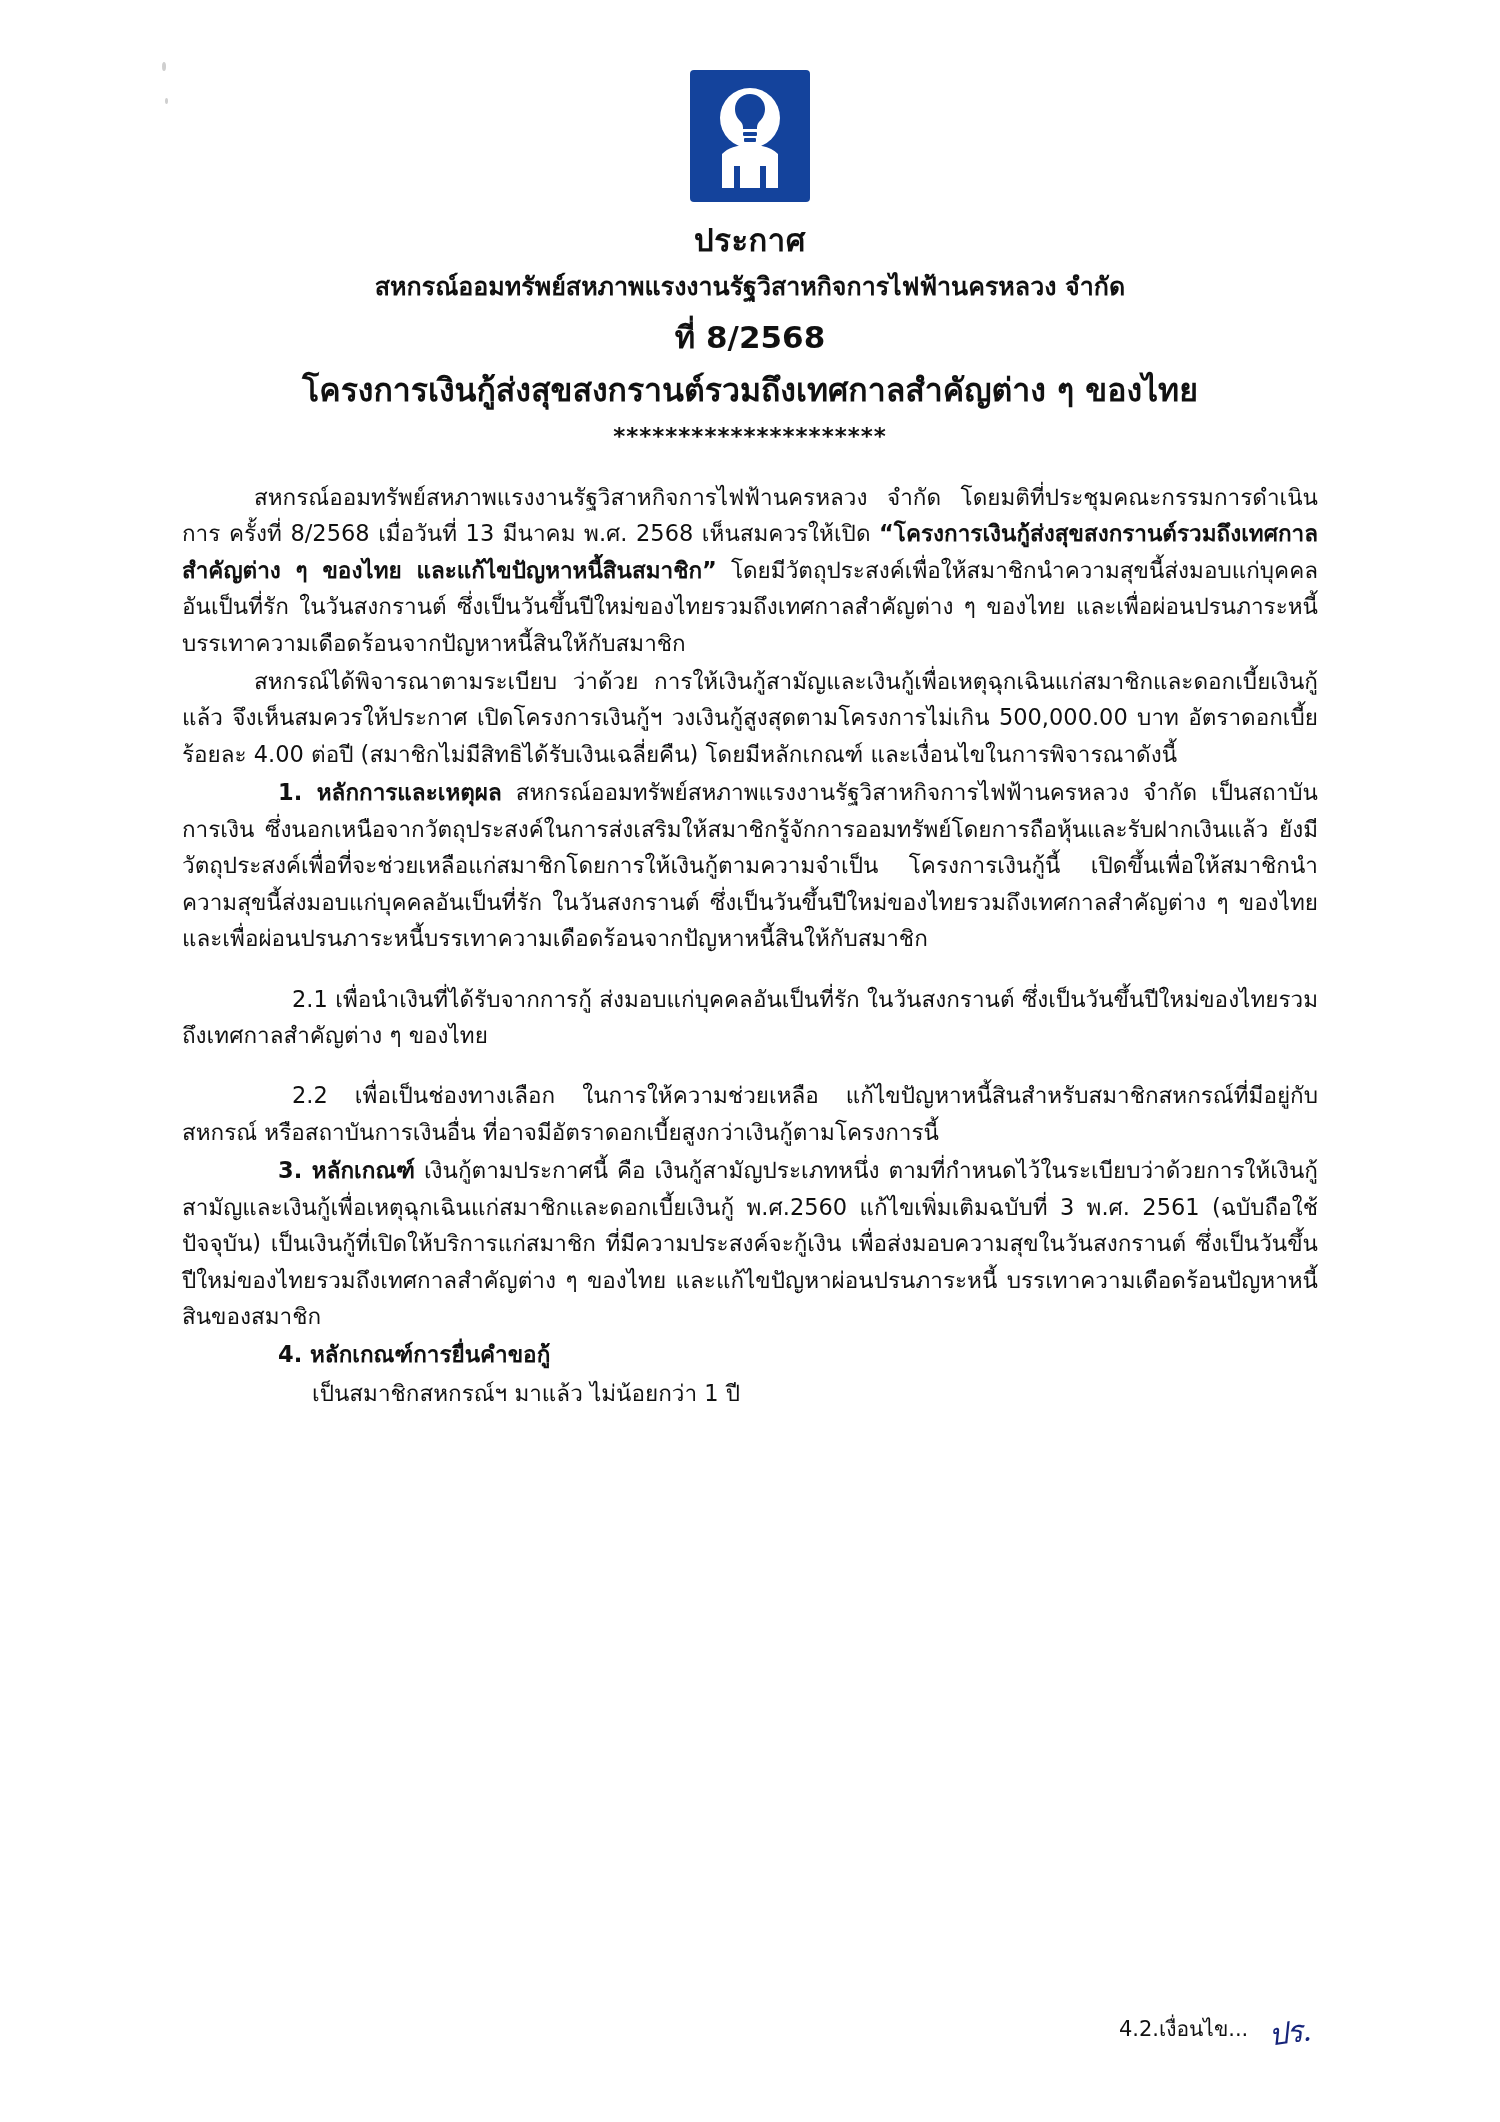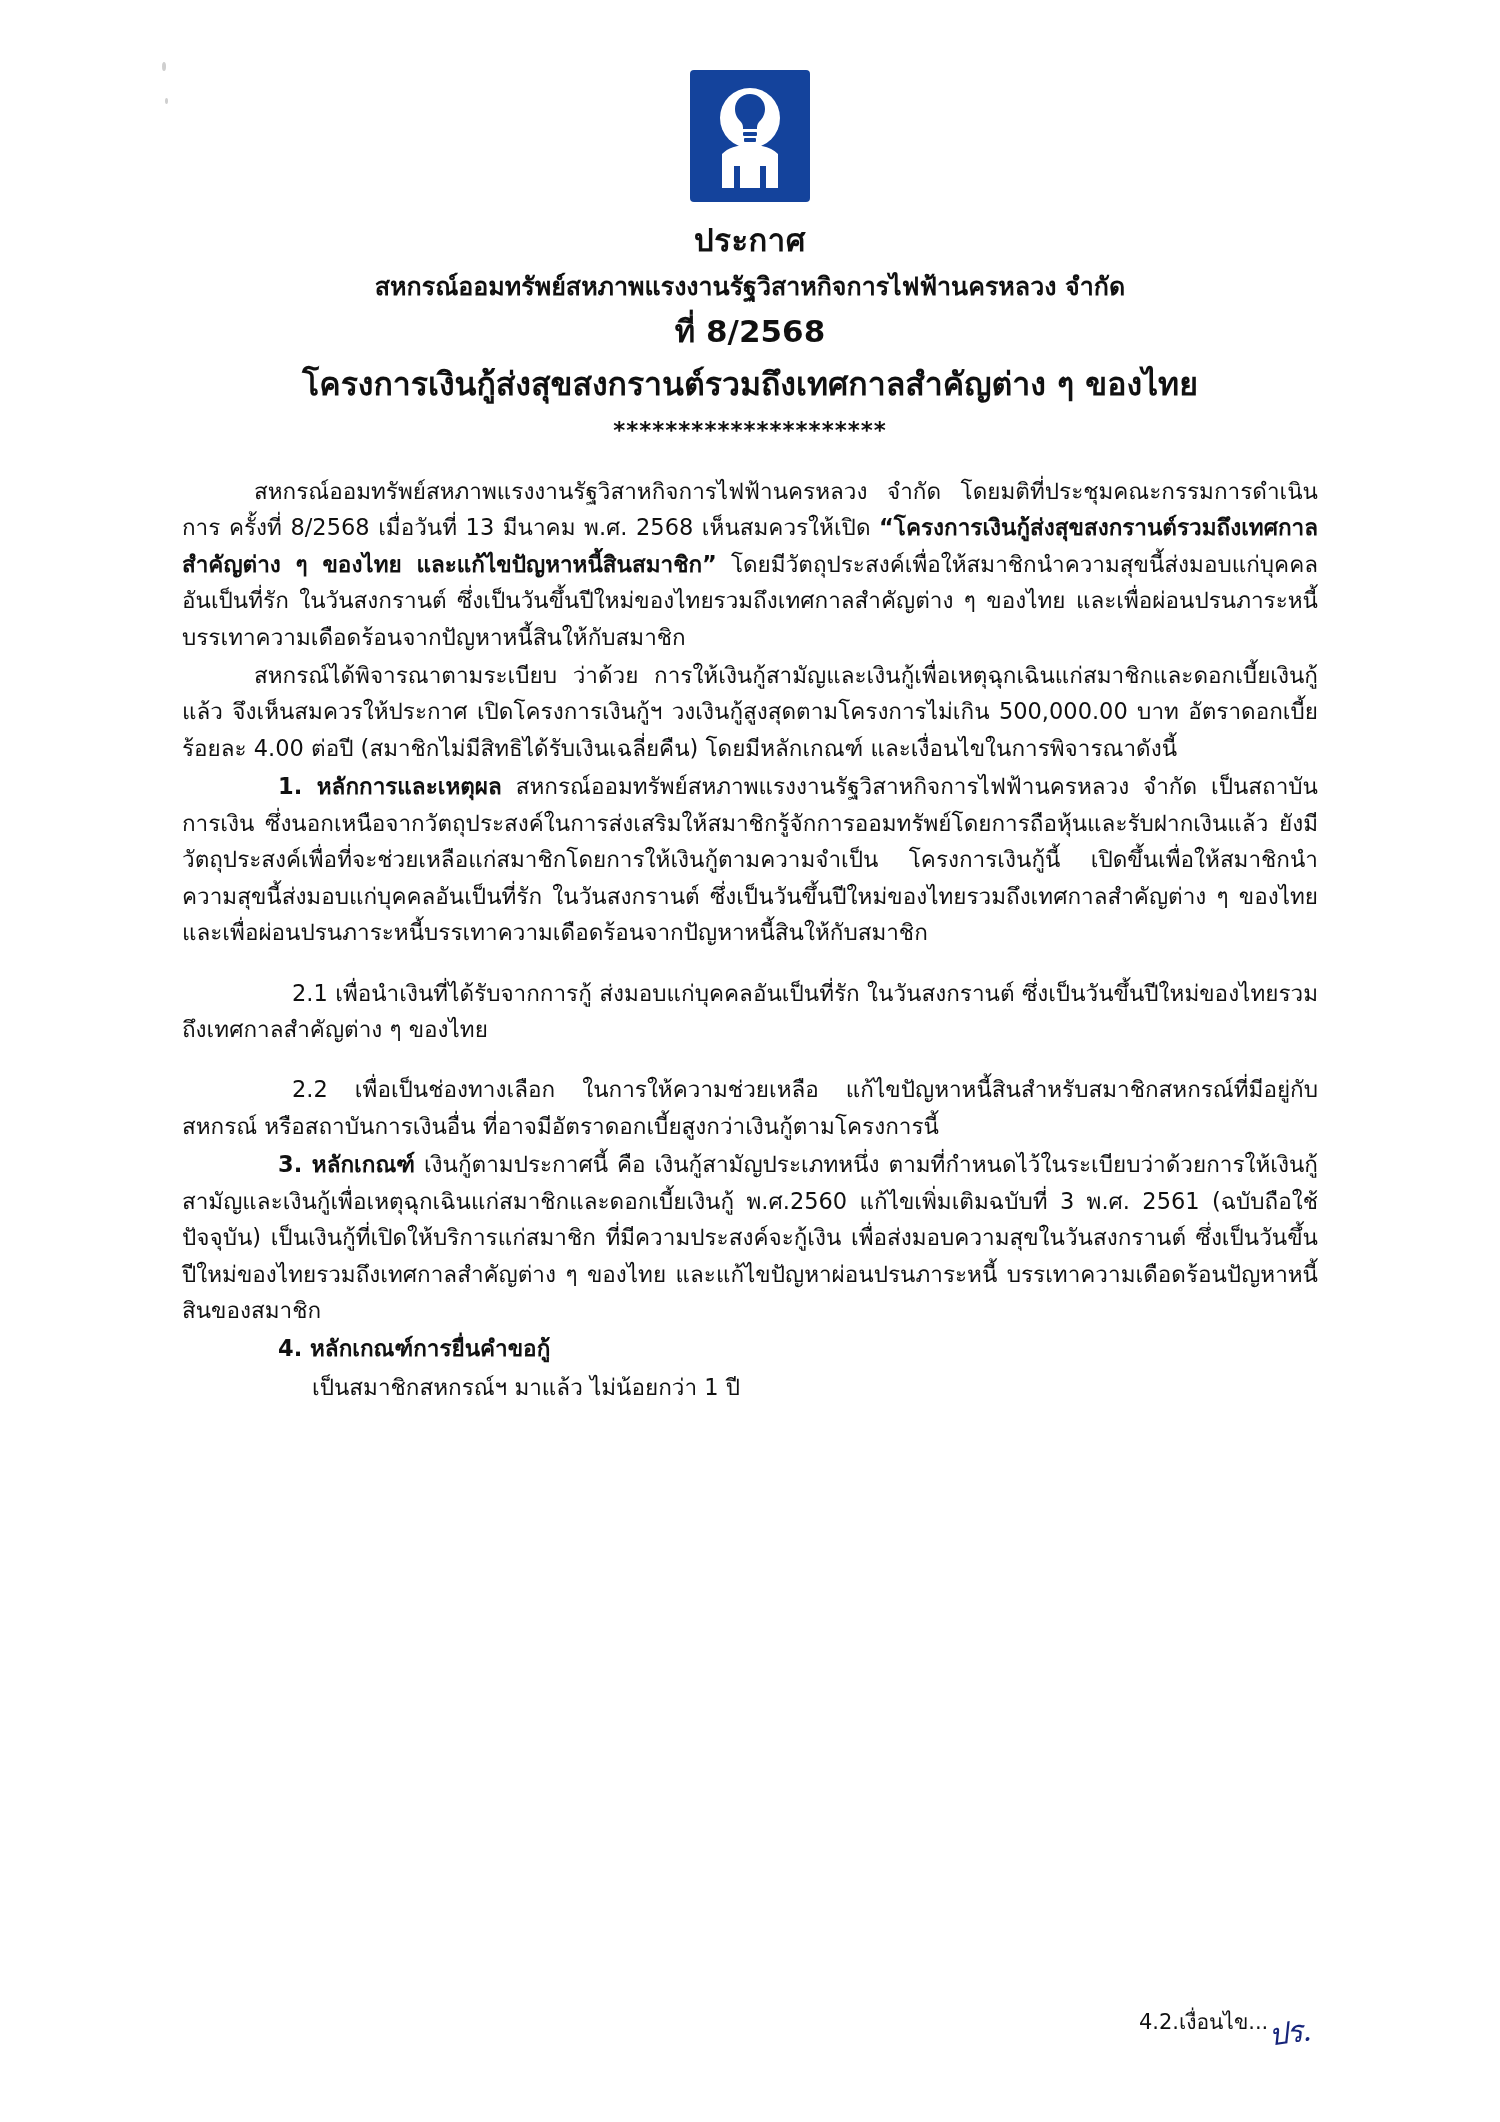--- a/index.html
+++ b/index.html
@@ -58,21 +58,21 @@
     letter-spacing: 0.5px;
   }
   .t-org {
     font-size: 25px;
     font-weight: 700;
     margin-top: 6px;
   }
   .t-no {
     font-size: 31px;
     font-weight: 700;
-    margin-top: 4px;
+    margin-top: 10px;
   }
   .t-sub1 {
     font-size: 32px;
     font-weight: 700;
     margin-top: 7px;
   }
   .t-sub2 {
     font-size: 24px;
     font-weight: 700;
     margin-top: 2px;
@@ -108,22 +108,22 @@
     text-indent: 130px;
   }
   b, .b { font-weight: 700; }
 
   .footer-note {
     position: absolute;
     right: 128px;
     bottom: 70px;
     font-size: 21px;
     display: flex;
-    align-items: flex-start;
-    gap: 0;
+    align-items: center;
+    gap: 20px;
   }
   .signature {
     font-family: "DejaVu Serif", "Liberation Serif", serif;
     font-style: italic;
     font-size: 30px;
     color: #16247a;
     transform: rotate(-8deg) translateY(4px);
     letter-spacing: -1px;
   }
 </style>

